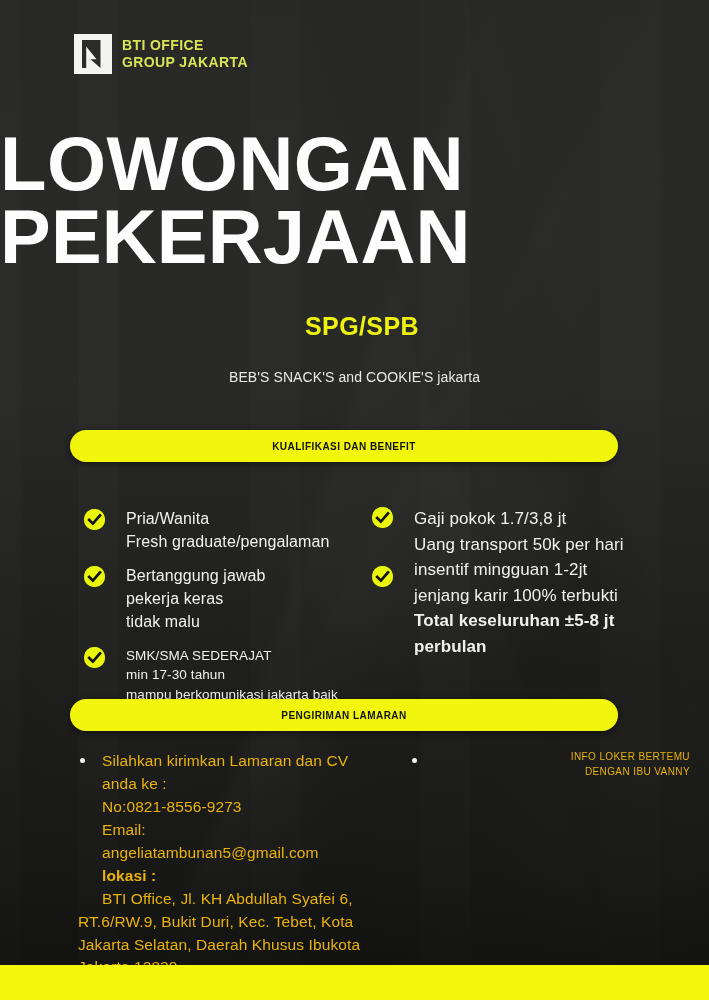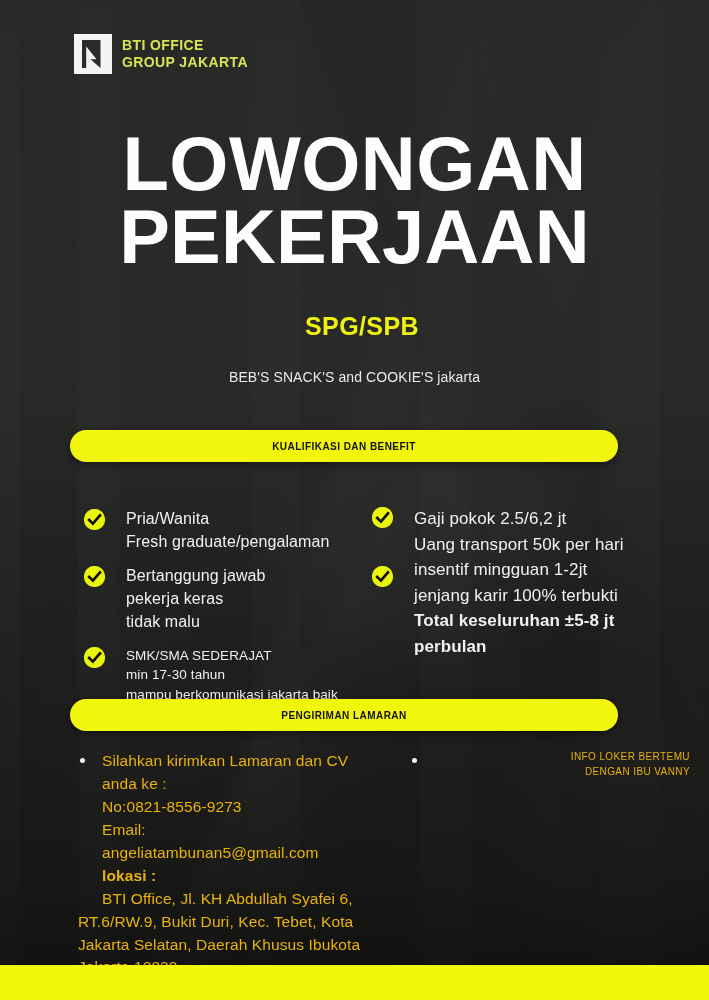--- a/index.html
+++ b/index.html
@@ -97,21 +97,20 @@
     letter-spacing: 0.4px;
     color: #d8e356;
   }
   .brand-line { display: block; white-space: nowrap; }
 
   
   .headline {
     position: absolute;
     left: 0; top: 128px;
     width: 709px;
-    text-align: center;
     color: #fdfdfd;
     font-weight: bold;
     font-size: 76px;
     line-height: 0.96;
     letter-spacing: 0.5px;
   }
   .headline .ln { display: block; }
   .headline .ln2 { letter-spacing: 0.2px; }
 
   .role {
@@ -308,21 +307,21 @@
               <circle cx="10.5" cy="10.5" r="10.5" fill="#e9f50c"></circle>
               <path d="M5.2 10.9 L8.9 14.6 L16.0 6.4" stroke="#111110" stroke-width="2.7" fill="none" stroke-linecap="square" stroke-linejoin="miter"></path>
             </svg>
           </span>
           <span class="check c2">
             <svg width="21" height="21" viewBox="0 0 21 21" aria-hidden="true">
               <circle cx="10.5" cy="10.5" r="10.5" fill="#e9f50c"></circle>
               <path d="M5.2 10.9 L8.9 14.6 L16.0 6.4" stroke="#111110" stroke-width="2.7" fill="none" stroke-linecap="square" stroke-linejoin="miter"></path>
             </svg>
           </span>
-          <span class="q-line">Gaji pokok 2.5/6,2 jt</span>
+          <span class="q-line">Gaji pokok 1.7/3,8 jt</span>
           <span class="q-line">Uang transport 50k per hari</span>
           <span class="q-line">insentif mingguan 1-2jt</span>
           <span class="q-line">jenjang karir 100% terbukti</span>
           <span class="q-line bold">Total keseluruhan ±5-8 jt</span>
           <span class="q-line bold">perbulan</span>
         </div>
       </div>
 
     <div class="banner banner-application">
       <span>PENGIRIMAN LAMARAN</span>

